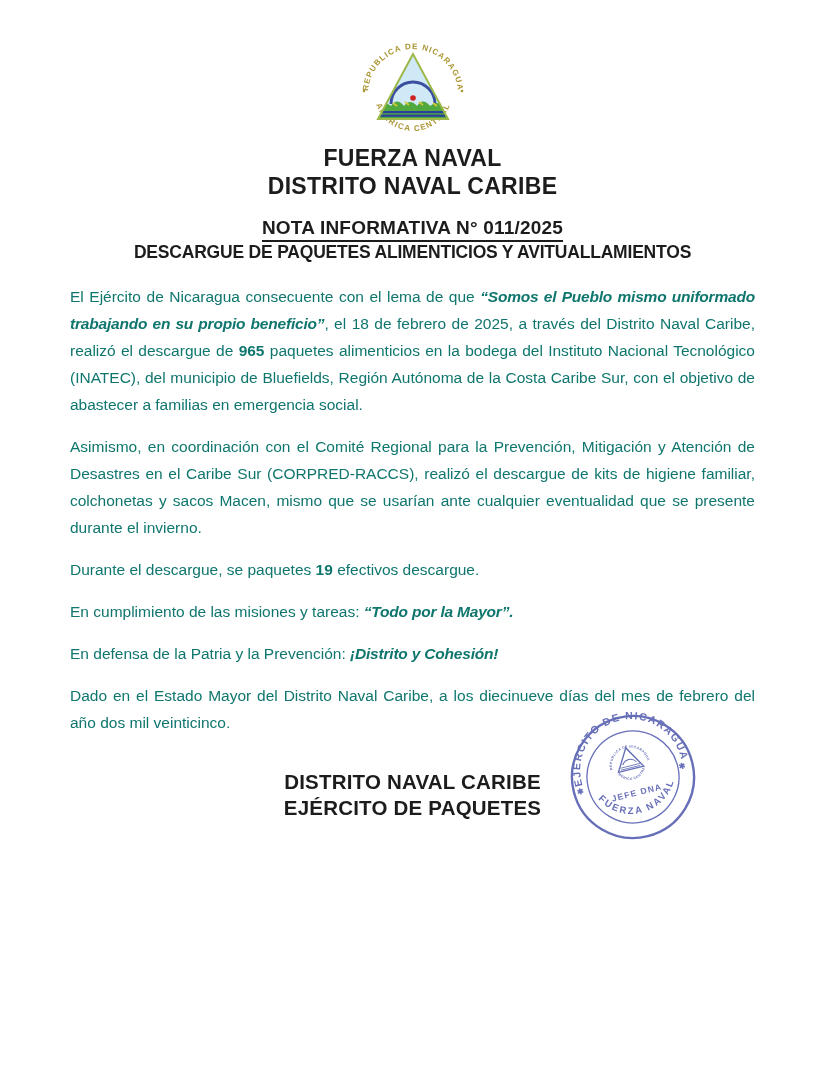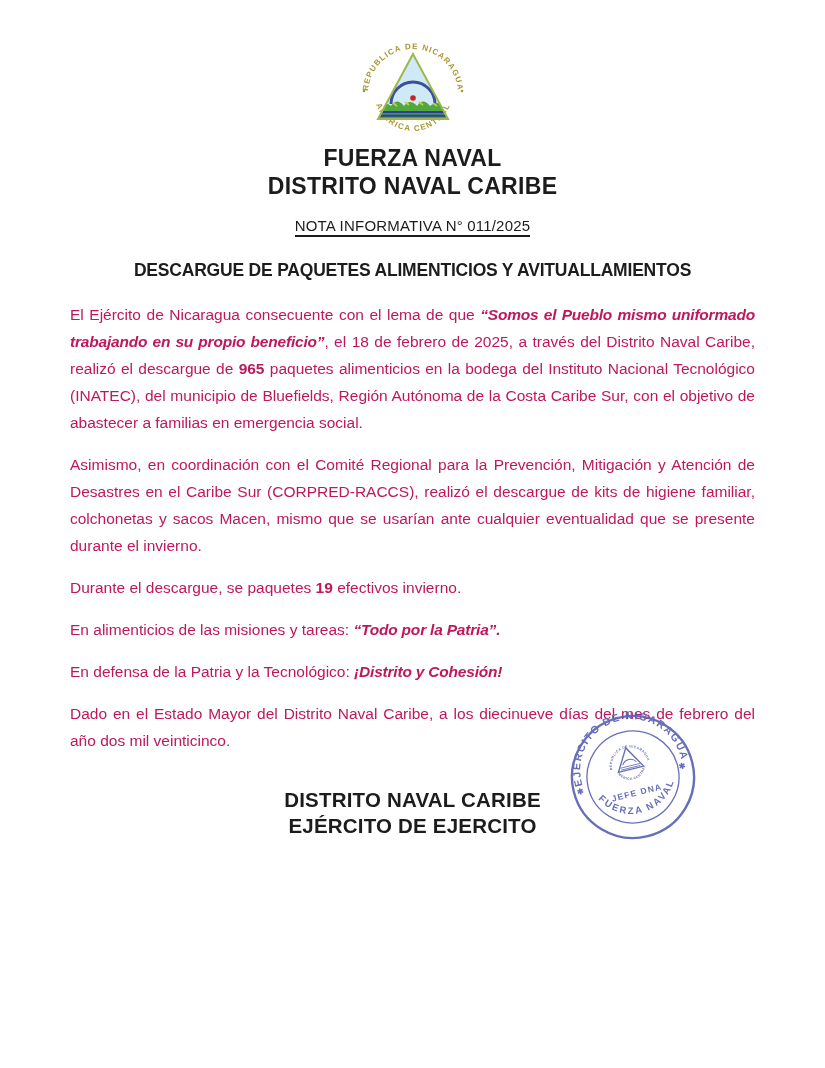--- a/index.html
+++ b/index.html
@@ -23,41 +23,40 @@
     text-align: center;
     font-weight: 700;
     font-size: 23px;
     line-height: 28px;
     color: #1c1c1c;
     letter-spacing: 0.3px;
   }
   .note-title-wrap { text-align: center; margin-top: 17px; }
   .note-title {
     display: inline-block;
-    font-weight: 400;
-    font-size: 15px;
+    font-weight: 700;
+    font-size: 19px;
     color: #1c1c1c;
     border-bottom: 2.5px solid #1c1c1c;
     padding-bottom: 1px;
     letter-spacing: 0.2px;
   }
   .subject {
     text-align: center;
     font-weight: 700;
     font-size: 17.5px;
     color: #1c1c1c;
-    margin-top: 23px;
     letter-spacing: -0.2px;
   }
   .body-text {
     margin: 20px 70px 0 70px;
     text-align: justify;
     font-size: 15.5px;
     line-height: 27px;
-    color: #be185d;
+    color: #0f766e;
   }
   .body-text p { margin-bottom: 15px; }
   .seg-bold { font-weight: 700; }
   .seg-bold-italic { font-weight: 700; font-style: italic; letter-spacing: -0.2px; }
   .signature-block {
     margin-top: 33px;
     text-align: center;
     font-weight: 700;
     font-size: 20.5px;
     line-height: 26px;
@@ -117,29 +116,29 @@
 
   <div class="note-title-wrap">
     <span class="note-title">NOTA INFORMATIVA N° 011/2025</span>
   </div>
 
   <div class="subject">DESCARGUE DE PAQUETES ALIMENTICIOS Y AVITUALLAMIENTOS</div>
 
   <div class="body-text">
       <p><span>El Ejército de Nicaragua consecuente con el lema de que </span><span class="seg-bold-italic">“Somos el Pueblo mismo uniformado trabajando en su propio beneficio”</span><span>, el 18 de febrero de 2025, a través del Distrito Naval Caribe, realizó el descargue de </span><span class="seg-bold">965</span><span> paquetes alimenticios en la bodega del Instituto Nacional Tecnológico (INATEC), del municipio de Bluefields, Región Autónoma de la Costa Caribe Sur, con el objetivo de abastecer a familias en emergencia social.</span></p>
       <p><span>Asimismo, en coordinación con el Comité Regional para la Prevención, Mitigación y Atención de Desastres en el Caribe Sur (CORPRED-RACCS), realizó el descargue de kits de higiene familiar, colchonetas y sacos Macen, mismo que se usarían ante cualquier eventualidad que se presente durante el invierno.</span></p>
-      <p><span>Durante el descargue, se paquetes </span><span class="seg-bold">19</span><span> efectivos invierno.</span></p>
-      <p><span>En alimenticios de las misiones y tareas: </span><span class="seg-bold-italic">“Todo por la Patria”.</span></p>
-      <p><span>En defensa de la Patria y la Tecnológico: </span><span class="seg-bold-italic">¡Distrito y Cohesión!</span></p>
+      <p><span>Durante el descargue, se paquetes </span><span class="seg-bold">19</span><span> efectivos descargue.</span></p>
+      <p><span>En cumplimiento de las misiones y tareas: </span><span class="seg-bold-italic">“Todo por la Mayor”.</span></p>
+      <p><span>En defensa de la Patria y la Prevención: </span><span class="seg-bold-italic">¡Distrito y Cohesión!</span></p>
       <p><span>Dado en el Estado Mayor del Distrito Naval Caribe, a los diecinueve días del mes de febrero del año dos mil veinticinco.</span></p>
     </div>
 
   <div class="signature-block">
     <div>DISTRITO NAVAL CARIBE</div>
-    <div>EJÉRCITO DE EJERCITO</div>
+    <div>EJÉRCITO DE PAQUETES</div>
   </div>
 
   <div class="stamp-wrap">
     <svg width="130" height="130" viewBox="0 0 130 130">
       <defs>
         <path id="st-arc-top" d="M 15 68 A 51 51 0 1 1 115 68" fill="none"></path>
         <path id="st-arc-bot" d="M 22 67 A 44 44 0 0 0 108 67" fill="none"></path>
         <path id="st-tiny-top" d="M 48 59 A 18 18 0 1 1 82 59" fill="none"></path>
         <path id="st-tiny-bot" d="M 51 58 A 15 15 0 0 0 79 58" fill="none"></path>
       </defs>

